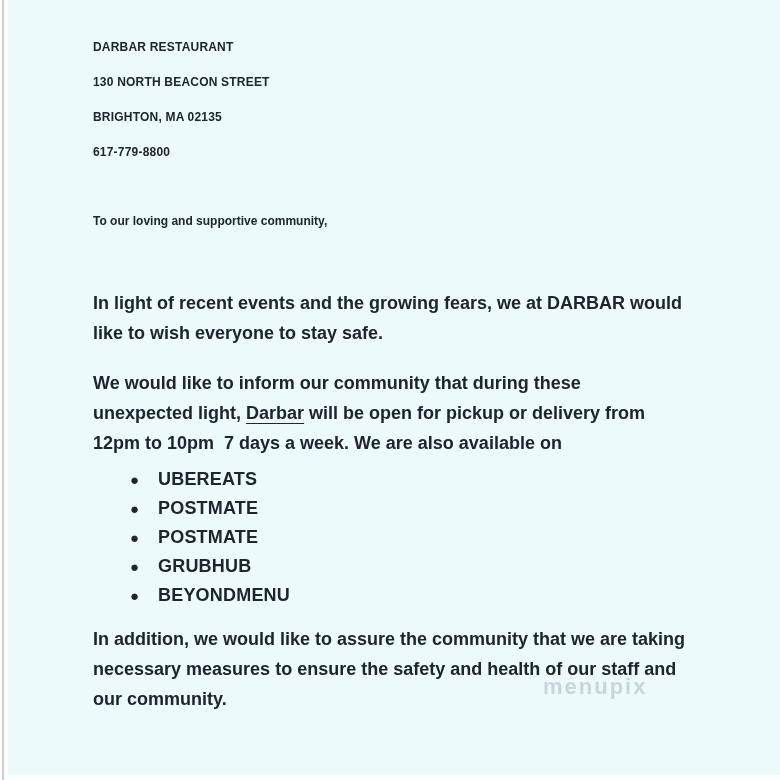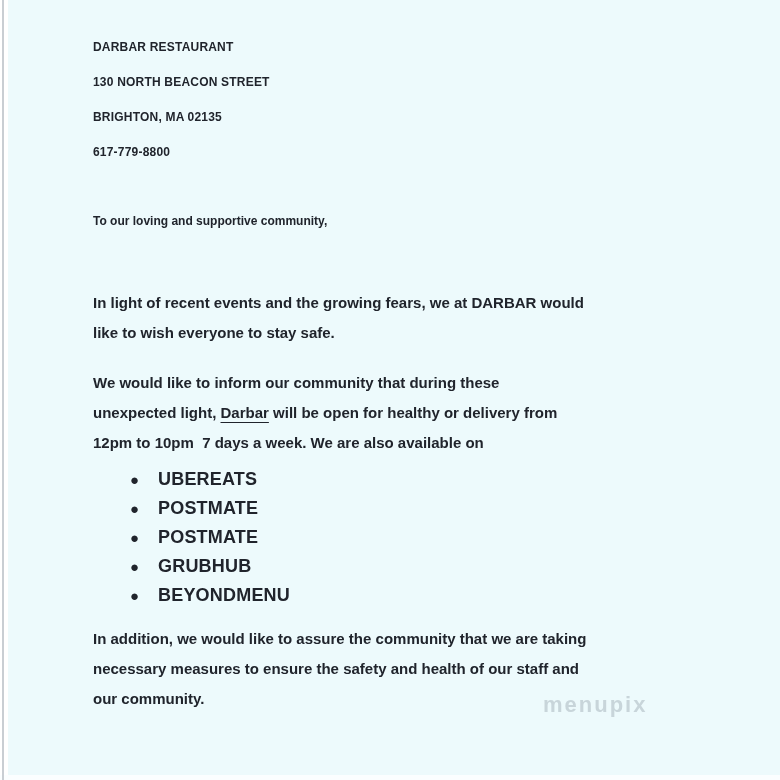--- a/index.html
+++ b/index.html
@@ -35,21 +35,21 @@
     position: absolute;
     left: 0; right: 0; bottom: 0;
     height: 5px;
     background: #fbfeff;
     z-index: 3;
   }
   
   .watermark {
     position: absolute;
     left: 543px;
-    top: 692px;
+    top: 674px;
     z-index: 1;
     font-size: 22px;
     font-weight: bold;
     letter-spacing: 2px;
     color: rgba(155, 168, 178, 0.45);
     user-select: none;
   }
   .content {
     position: relative;
     z-index: 2;
@@ -68,21 +68,21 @@
   .salutation {
     margin: 36px 0 16px 0;
     font-weight: bold;
     font-size: 12px;
     line-height: 30px;
     white-space: pre;
   }
   .pblock p {
     margin: 20px 0 0 0;
     font-weight: bold;
-    font-size: 15px;
+    font-size: 18px;
   }
   .pblock p .pline {
     line-height: 30px;
     white-space: pre;
   }
   #paras-before p:first-child { margin-top: 52px; }
   #paras-after  p:first-child { margin-top: 9px; }
   #paras-after  p:last-child  { margin-top: 14px; }
   .squiggle {
     text-decoration-line: underline;
@@ -126,21 +126,21 @@
         <div class="hline">DARBAR RESTAURANT</div>
         <div class="hline">130 NORTH BEACON STREET</div>
         <div class="hline">BRIGHTON, MA 02135</div>
         <div class="hline">617-779-8800</div>
       </header>
 
     <p class="salutation">To our loving and supportive community,</p>
 
     <div class="pblock" id="paras-before">
         <p><span class="pline"><span>In light of recent events and the growing fears, we at DARBAR would</span></span><br><span class="pline"><span>like to wish everyone to stay safe.</span></span></p>
-        <p><span class="pline"><span>We would like to inform our community that during these</span></span><br><span class="pline"><span>unexpected light, </span><span class="squiggle">Darbar</span><span> will be open for healthy or delivery from</span></span><br><span class="pline"><span>12pm to 10pm  7 days a week. We are also available on</span></span></p>
+        <p><span class="pline"><span>We would like to inform our community that during these</span></span><br><span class="pline"><span>unexpected light, </span><span class="squiggle">Darbar</span><span> will be open for pickup or delivery from</span></span><br><span class="pline"><span>12pm to 10pm  7 days a week. We are also available on</span></span></p>
       </div>
 
     <ul class="services" id="services">
         <li><span class="bullet">●</span><span>UBEREATS</span></li>
         <li><span class="bullet">●</span><span>POSTMATE</span></li>
         <li><span class="bullet">●</span><span>POSTMATE</span></li>
         <li><span class="bullet">●</span><span>GRUBHUB</span></li>
         <li><span class="bullet">●</span><span>BEYONDMENU</span></li>
       </ul>
 

